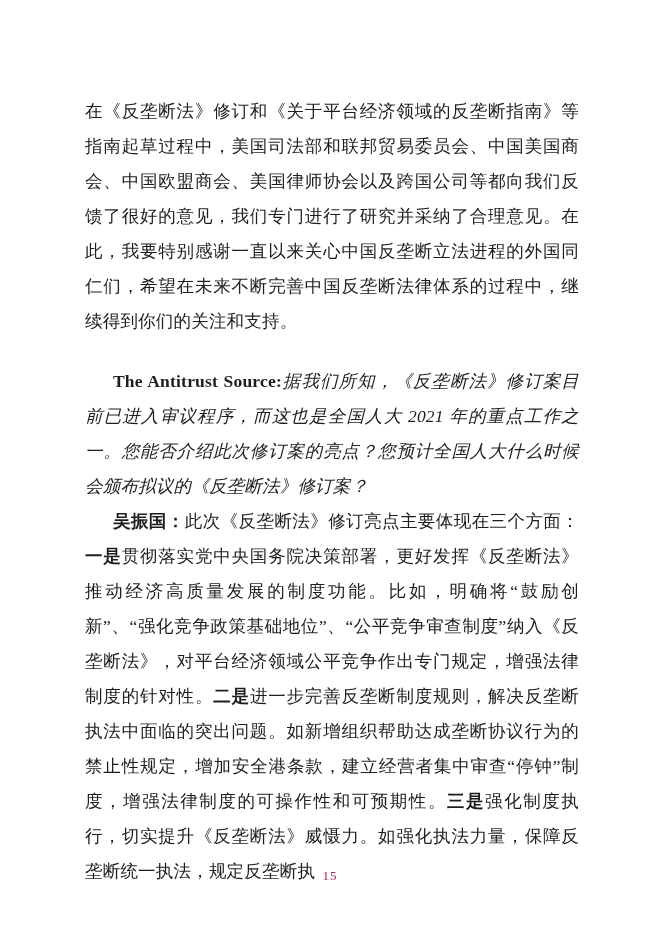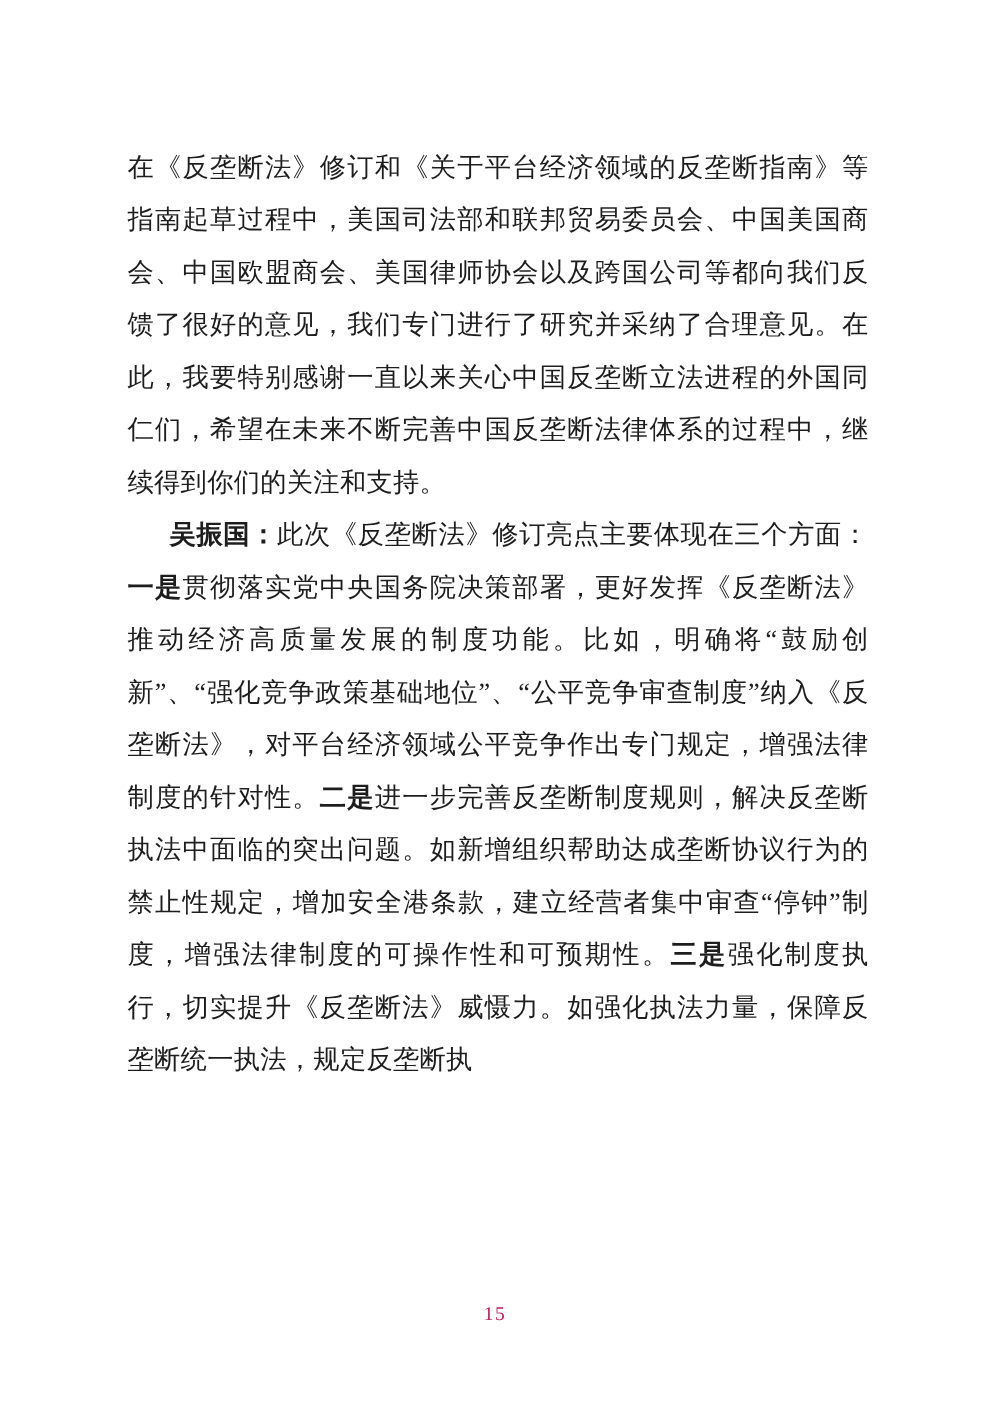--- a/index.html
+++ b/index.html
@@ -55,19 +55,20 @@
   }
 </style>
 </head>
 <body>
 
 <div class="page">
   <div class="content">
 
     <p class="para"><span class="run">在《反垄断法》修订和《关于平台经济领域的反垄断指南》等指南起草过程中，美国司法部和联邦贸易委员会、中国美国商会、中国欧盟商会、美国律师协会以及跨国公司等都向我们反馈了很好的意见，我们专门进行了研究并采纳了合理意见。在此，我要特别感谢一直以来关心中国反垄断立法进程的外国同仁们，希望在未来不断完善中国反垄断法律体系的过程中，继续得到你们的关注和支持。</span></p>
 
+    <p class="para indent question"><span class="run run-bold">The Antitrust Source:</span><span class="run run-kaiti">据我们所知，《反垄断法》修订案目前已进入审议程序，而这也是全国人大 2021 年的重点工作之一。您能否介绍此次修订案的亮点？您预计全国人大什么时候会颁布拟议的《反垄断法》修订案？</span></p>
 
     <p class="para indent"><span class="run run-bold">吴振国：</span><span class="run">此次《反垄断法》修订亮点主要体现在三个方面：</span><span class="run run-bold">一是</span><span class="run">贯彻落实党中央国务院决策部署，更好发挥《反垄断法》推动经济高质量发展的制度功能。比如，明确将“鼓励创新”、“强化竞争政策基础地位”、“公平竞争审查制度”纳入《反垄断法》，对平台经济领域公平竞争作出专门规定，增强法律制度的针对性。</span><span class="run run-bold">二是</span><span class="run">进一步完善反垄断制度规则，解决反垄断执法中面临的突出问题。如新增组织帮助达成垄断协议行为的禁止性规定，增加安全港条款，建立经营者集中审查“停钟”制度，增强法律制度的可操作性和可预期性。</span><span class="run run-bold">三是</span><span class="run">强化制度执行，切实提升《反垄断法》威慑力。如强化执法力量，保障反垄断统一执法，规定反垄断执</span></p>
 
   </div>
 
   <div class="page-number">15</div>
 </div>
 
 </body></html>

